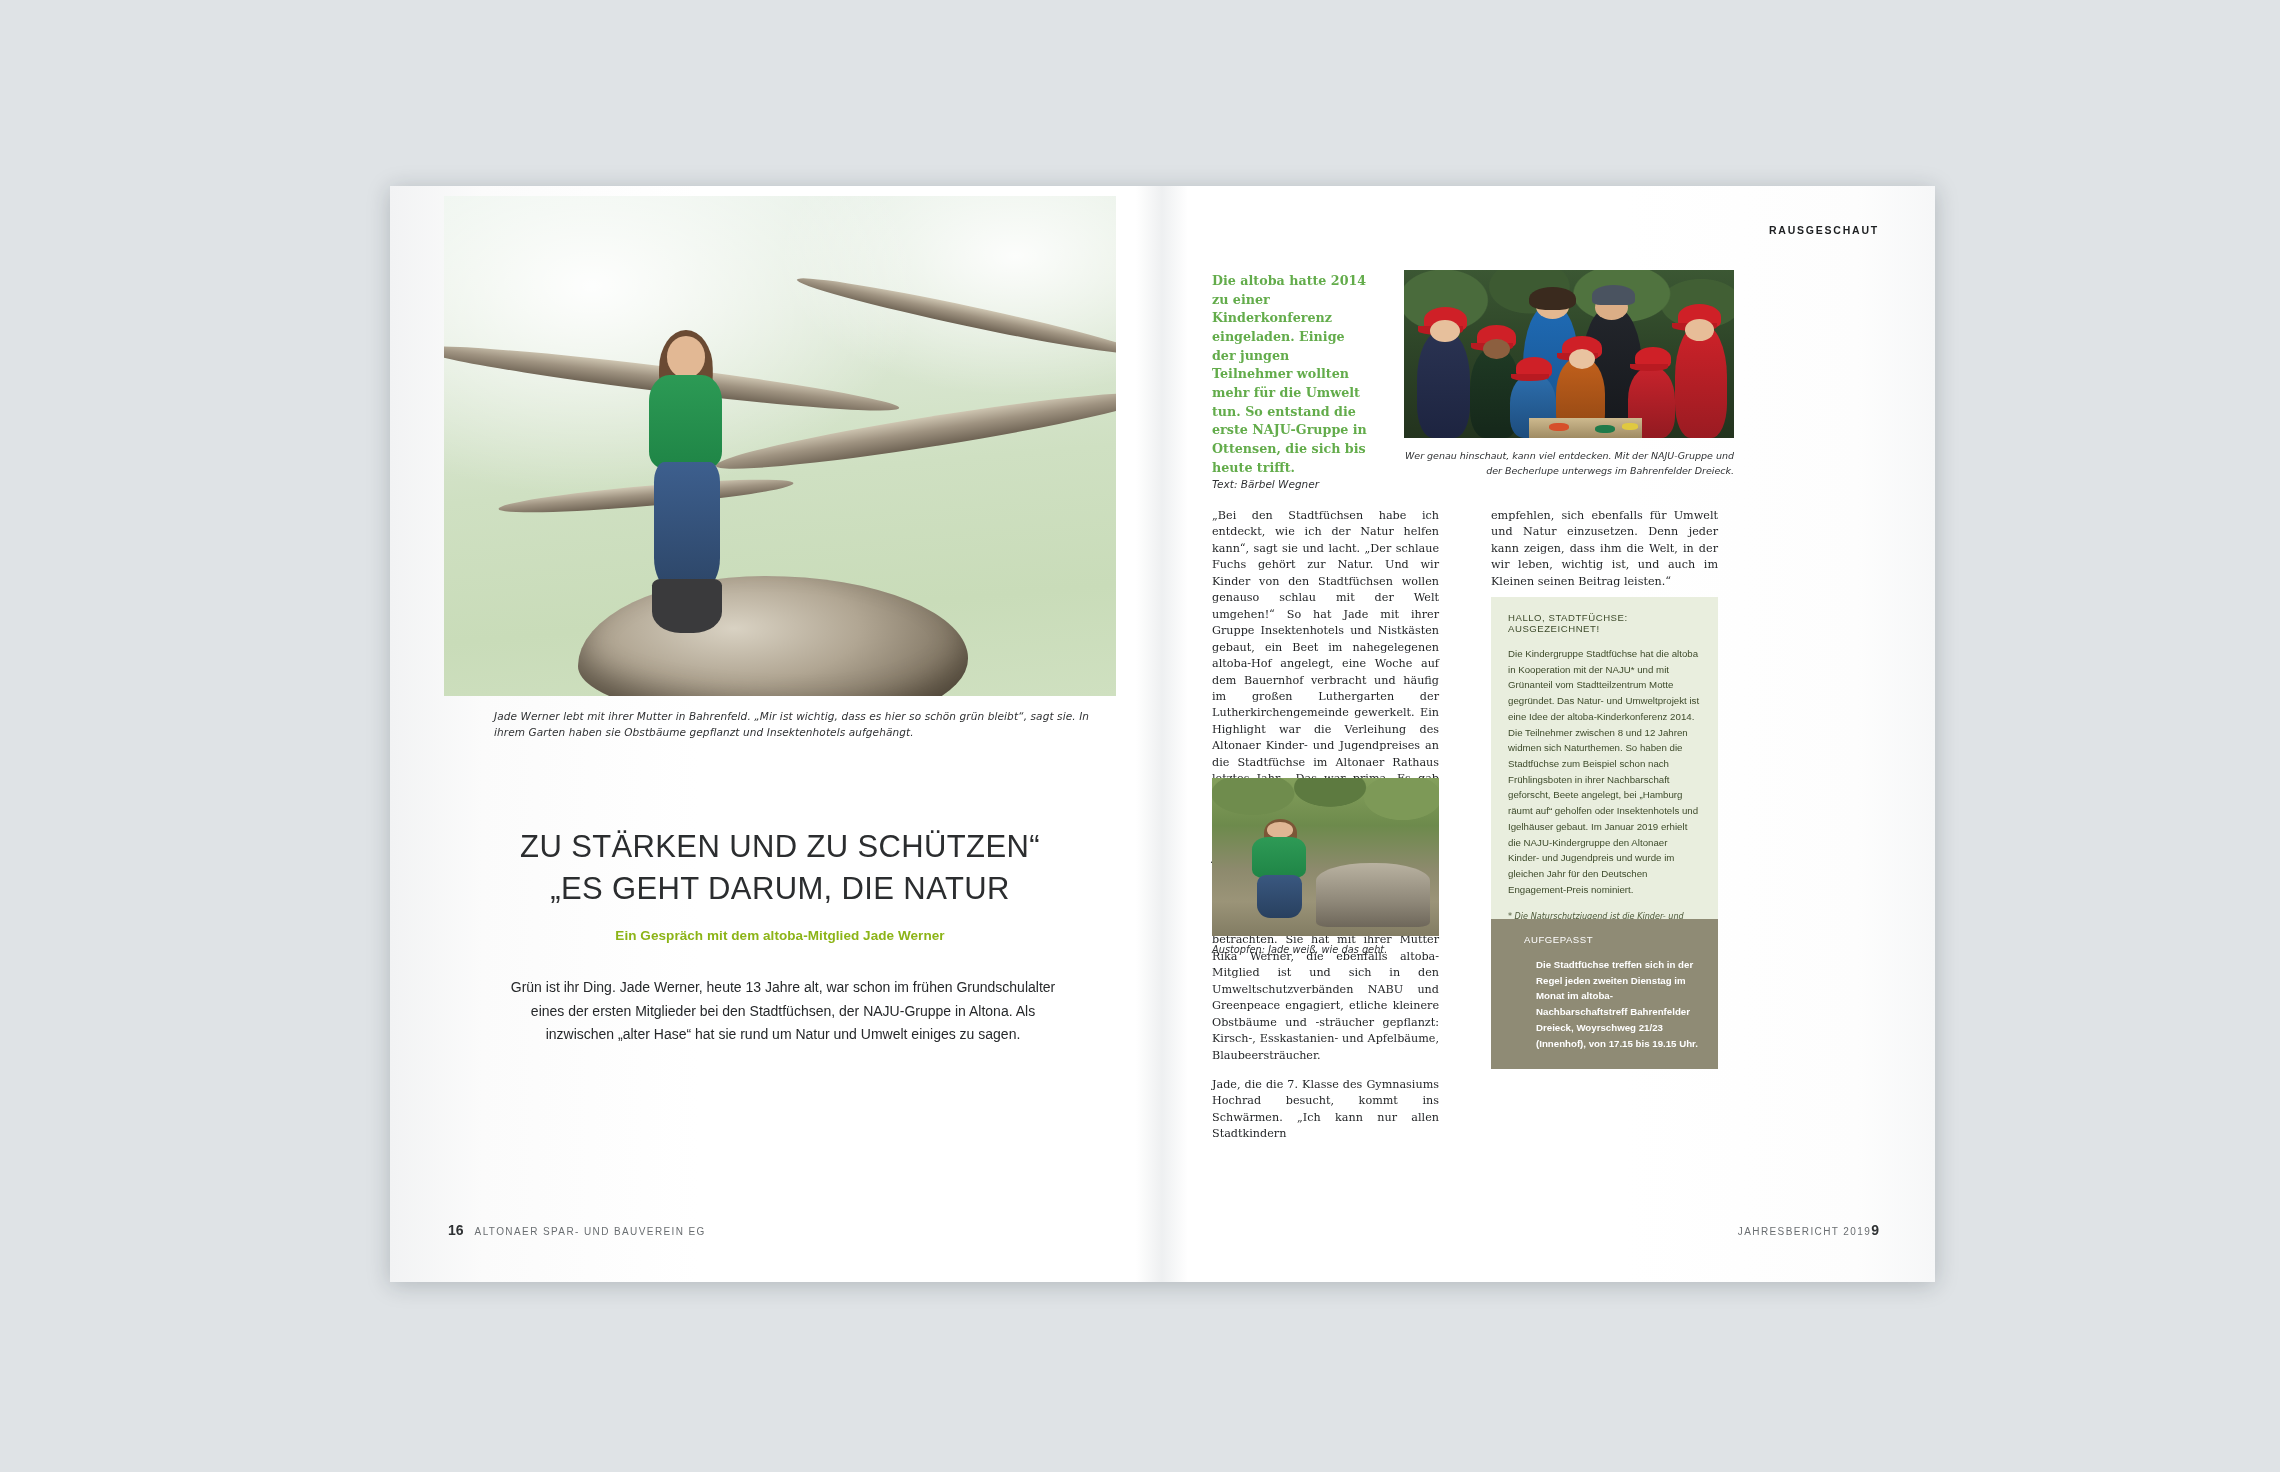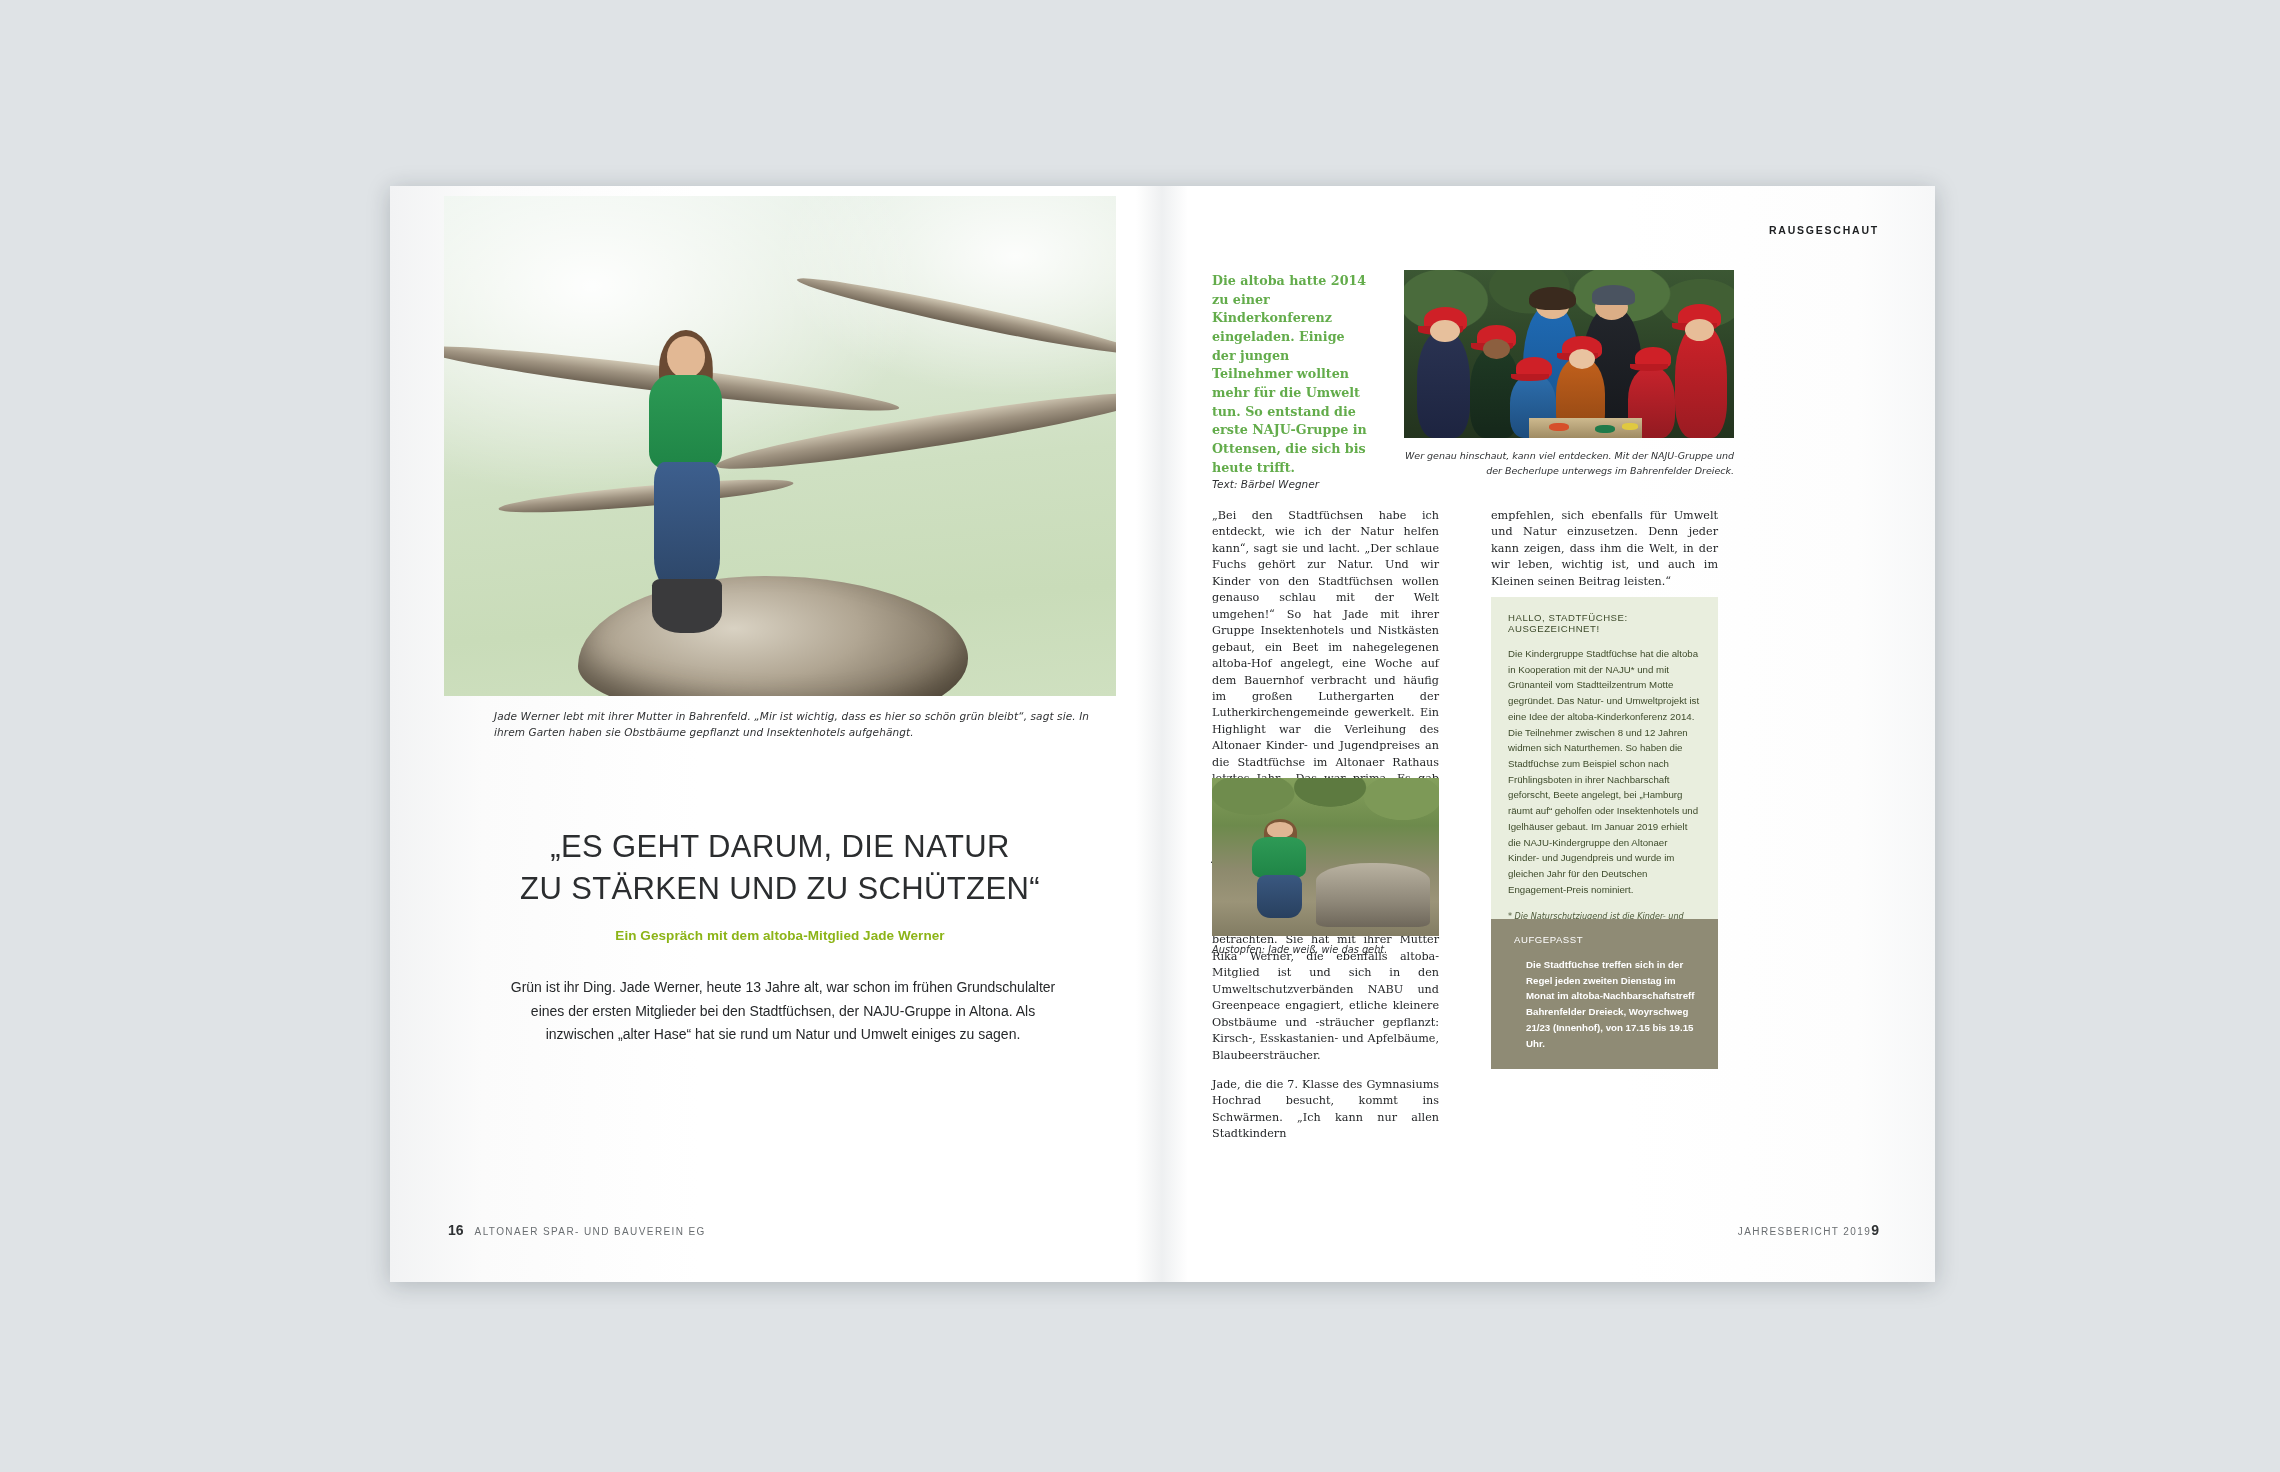--- a/index.html
+++ b/index.html
@@ -371,21 +371,21 @@
     box-sizing: border-box;
   }
   .box-green {
     top: 411px;
     background: #e9eede;
     padding: 15px 17px 6px 17px;
   }
   .box-brown {
     top: 733px;
     background: #8f8b75;
-    padding: 15px 17px 18px 23px;
+    padding: 15px 17px 18px 33px;
   }
   .box-title {
     font-family: "Liberation Sans", sans-serif;
     font-size: 9.6px;
     letter-spacing: 0.055em;
     margin-bottom: 12px;
   }
   .box-green .box-title { color: #3d4a2a; }
   .box-brown .box-title { color: #ffffff; }
   .box-body {
@@ -440,22 +440,22 @@
           <div class="head"></div>
           <div class="torso"></div>
           <div class="legs"></div>
           <div class="boots"></div>
         </div>
       </div>
 
       <div class="hero-caption">Jade Werner lebt mit ihrer Mutter in Bahrenfeld. „Mir ist wichtig, dass es hier so schön grün bleibt“, sagt sie. In ihrem Garten haben sie Obstbäume gepflanzt und Insektenhotels aufgehängt.</div>
 
       <div class="headline">
+        <div>ZU STÄRKEN UND ZU SCHÜTZEN“</div>
         <div>„ES GEHT DARUM, DIE NATUR</div>
-        <div>ZU STÄRKEN UND ZU SCHÜTZEN“</div>
       </div>
 
       <div class="subhead">Ein Gespräch mit dem altoba-Mitglied Jade Werner</div>
 
       <div class="intro">Grün ist ihr Ding. Jade Werner, heute 13 Jahre alt, war schon im frühen Grundschulalter eines der ersten Mitglieder bei den Stadtfüchsen, der NAJU-Gruppe in Altona. Als inzwischen „alter Hase“ hat sie rund um Natur und Umwelt einiges zu sagen.</div>
 
       <div class="folio-left">
         <span class="folio-num">16</span>
         <span class="folio-text">ALTONAER SPAR- UND BAUVEREIN EG</span>
       </div>

